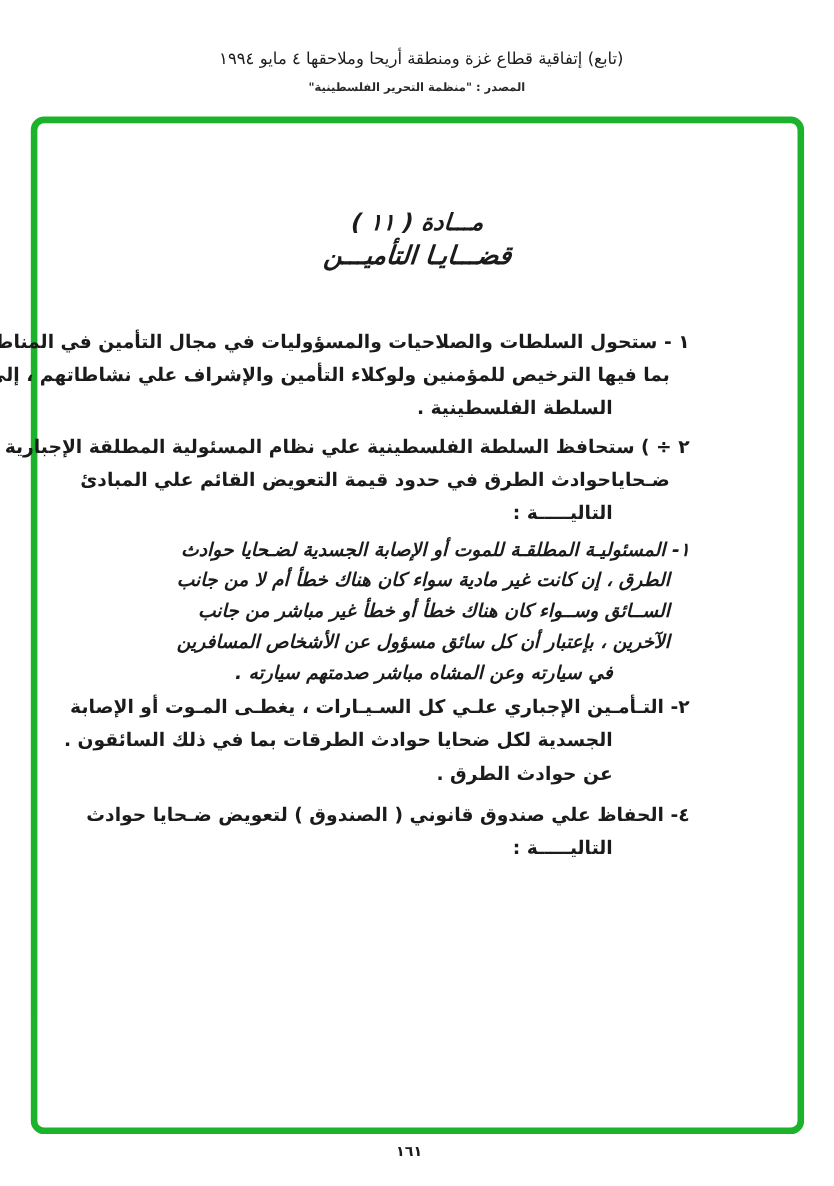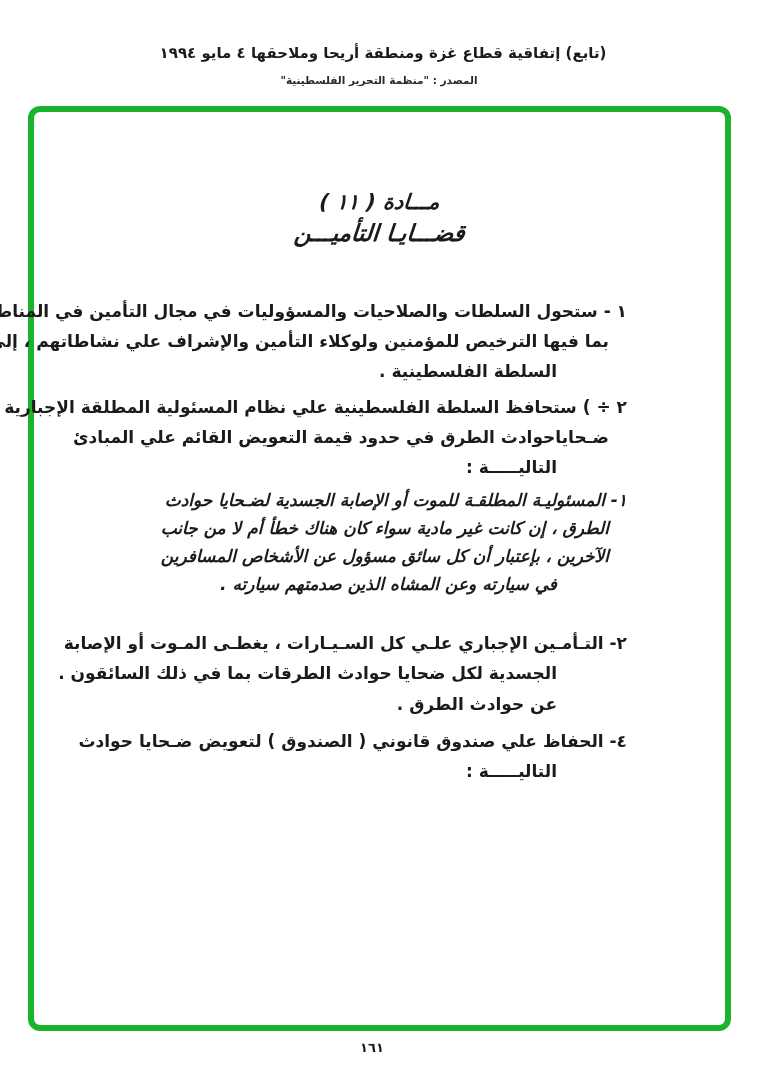--- a/index.html
+++ b/index.html
@@ -7,21 +7,21 @@
   body { background:#ffffff; font-family:"DejaVu Sans", sans-serif; }
   .page {
     position:relative; width:758px; height:1078px;
     background:#ffffff; overflow:hidden; color:var(--ink);
   }
 
   
   .hdr1 {
     position:absolute; top:44px; left:0; width:750px;
     text-align:center; direction:rtl;
-    font-size:15px; font-weight:bold; letter-spacing:.2px;padding-left:16px;
+    font-size:15px; font-weight:normal; letter-spacing:.2px;padding-left:16px;
   }
   .hdr2 {
     position:absolute; top:74px; left:0; width:758px;
     text-align:center; direction:rtl;
     font-size:10.5px; font-weight:bold; color:#2a2a2a;
   }
 
   
   .green-box {
     position:absolute; left:28px; top:106px;
@@ -92,22 +92,23 @@
 
       <div class="para p1">
         <div class="ln">٢ ÷ ) ستحافظ السلطة الفلسطينية علي نظام المسئولية المطلقة الإجبارية عن</div>
         <div class="ln c">ضـحاياحوادث الطرق في حدود قيمة التعويض القائم علي المبادئ</div>
         <div class="ln s">التاليـــــة :</div>
       </div>
 
       <div class="para p2">
         <div class="ln">١- المسئوليـة المطلقـة للموت أو الإصابة الجسدية لضـحايا حوادث</div>
         <div class="ln c">الطرق ، إن كانت غير مادية سواء كان هناك خطأ أم لا من جانب</div>
+        <div class="ln c">الســائق وســواء كان هناك خطأ أو خطأ غير مباشر من جانب</div>
         <div class="ln c">الآخرين ،  بإعتبار أن كل سائق مسؤول عن الأشخاص المسافرين</div>
-        <div class="ln s">في سيارته وعن المشاه الذين صدمتهم سيارته .</div>
+        <div class="ln s">في سيارته وعن المشاه مباشر صدمتهم سيارته .</div>
       </div>
 
       <div class="para p3">
         <div class="ln">٢- التـأمـين الإجباري علـي كل السـيـارات ، يغطـى المـوت أو الإصابة</div>
         <div class="ln s">الجسدية لكل ضحايا حوادث الطرقات بما في ذلك السائقون .</div>
       </div>
 
       <div class="para p4">
         <div class="ln s">عن حوادث الطرق .</div>
       </div>

